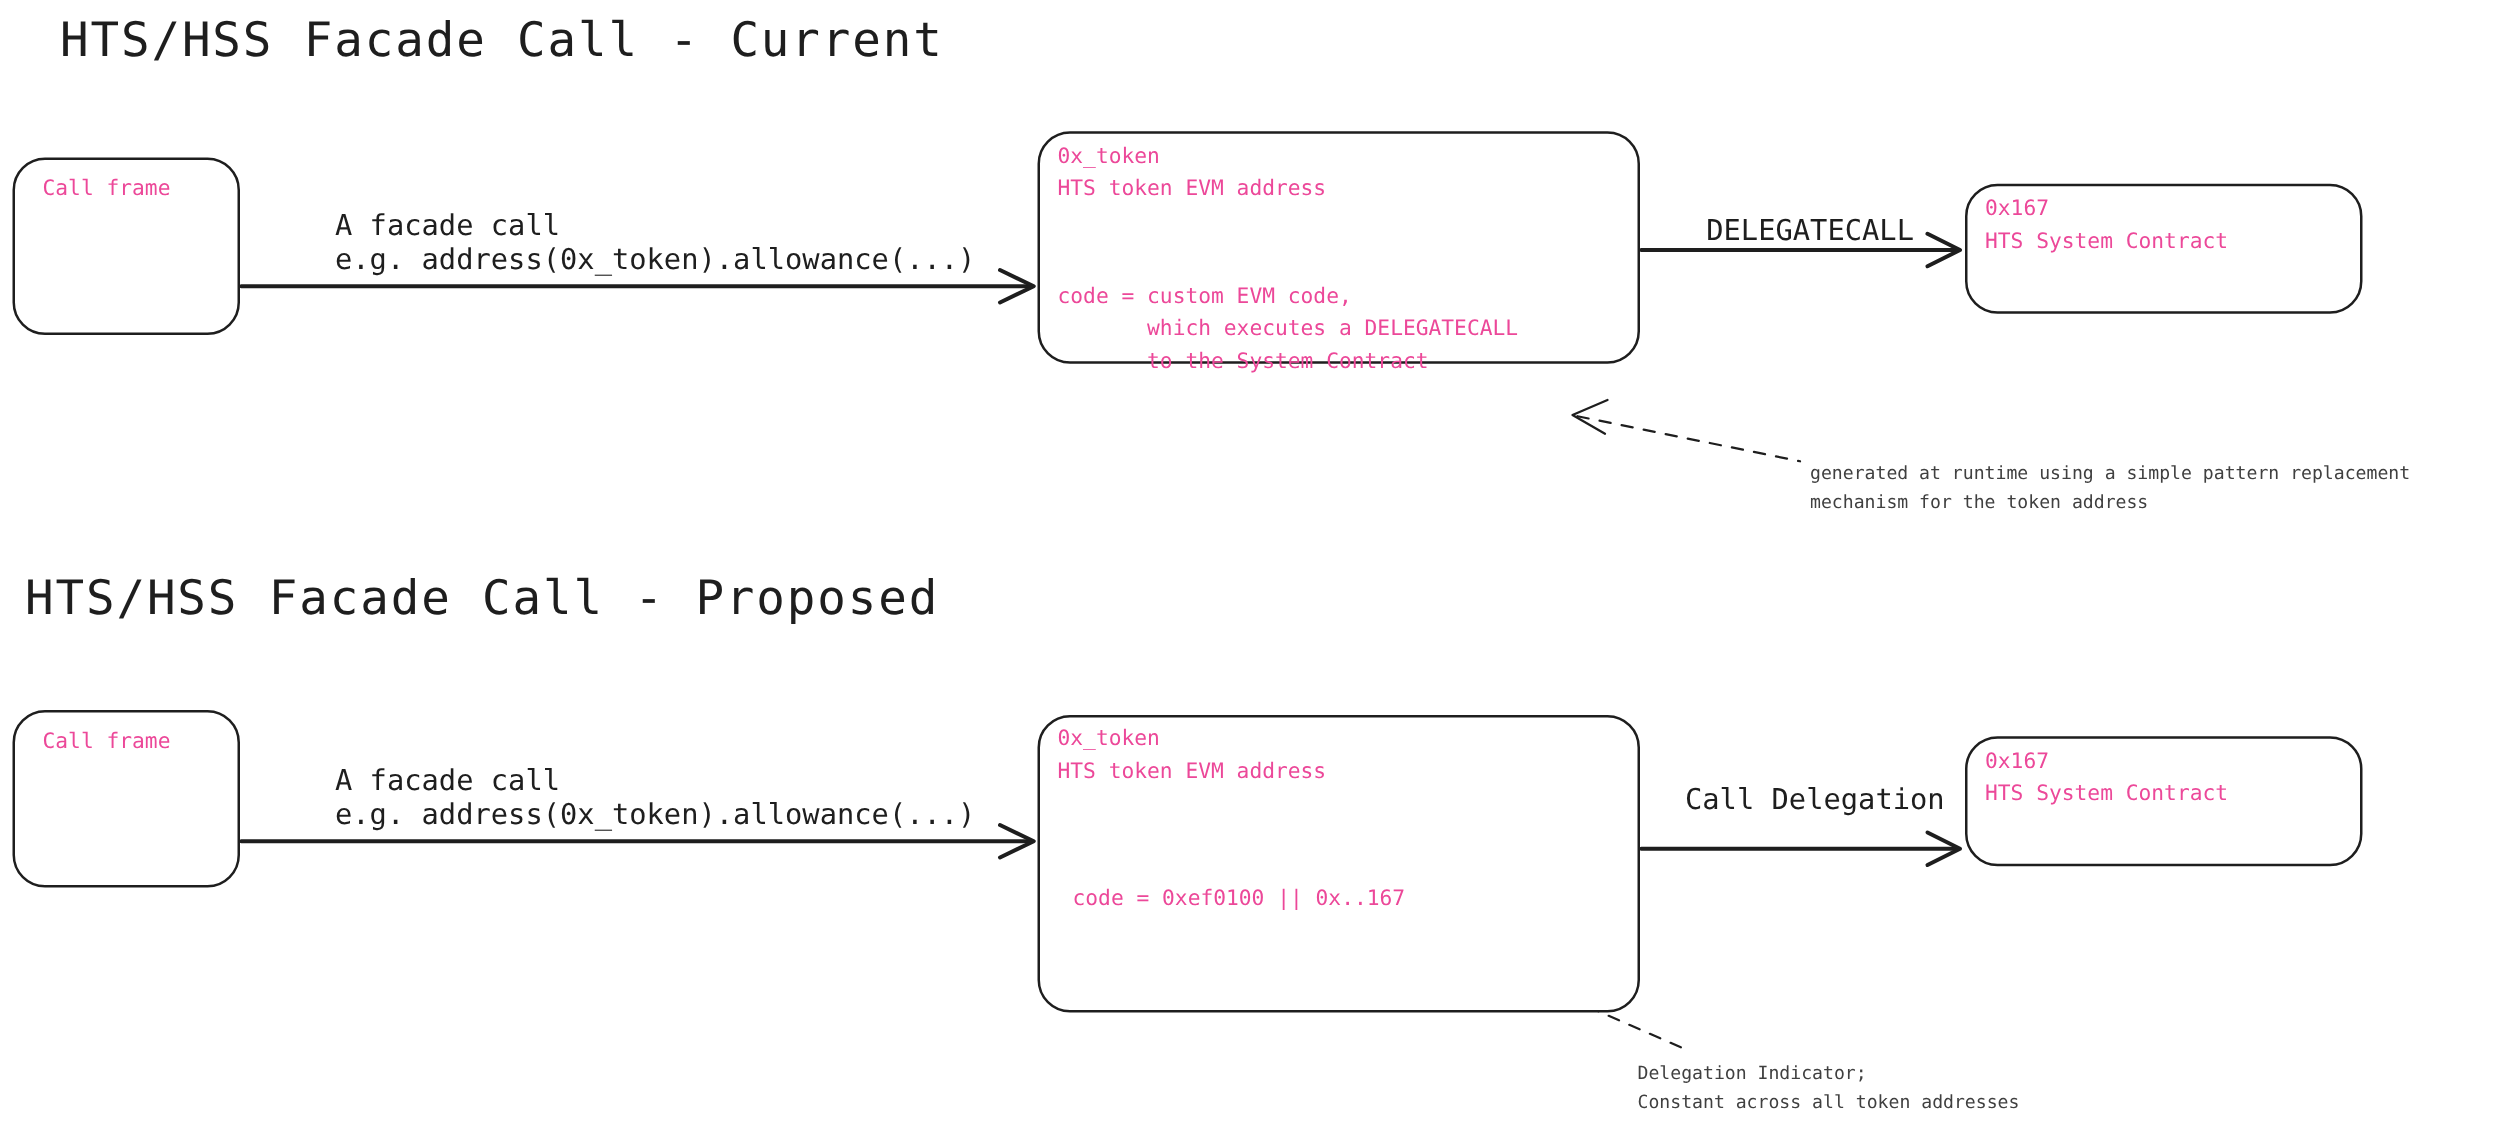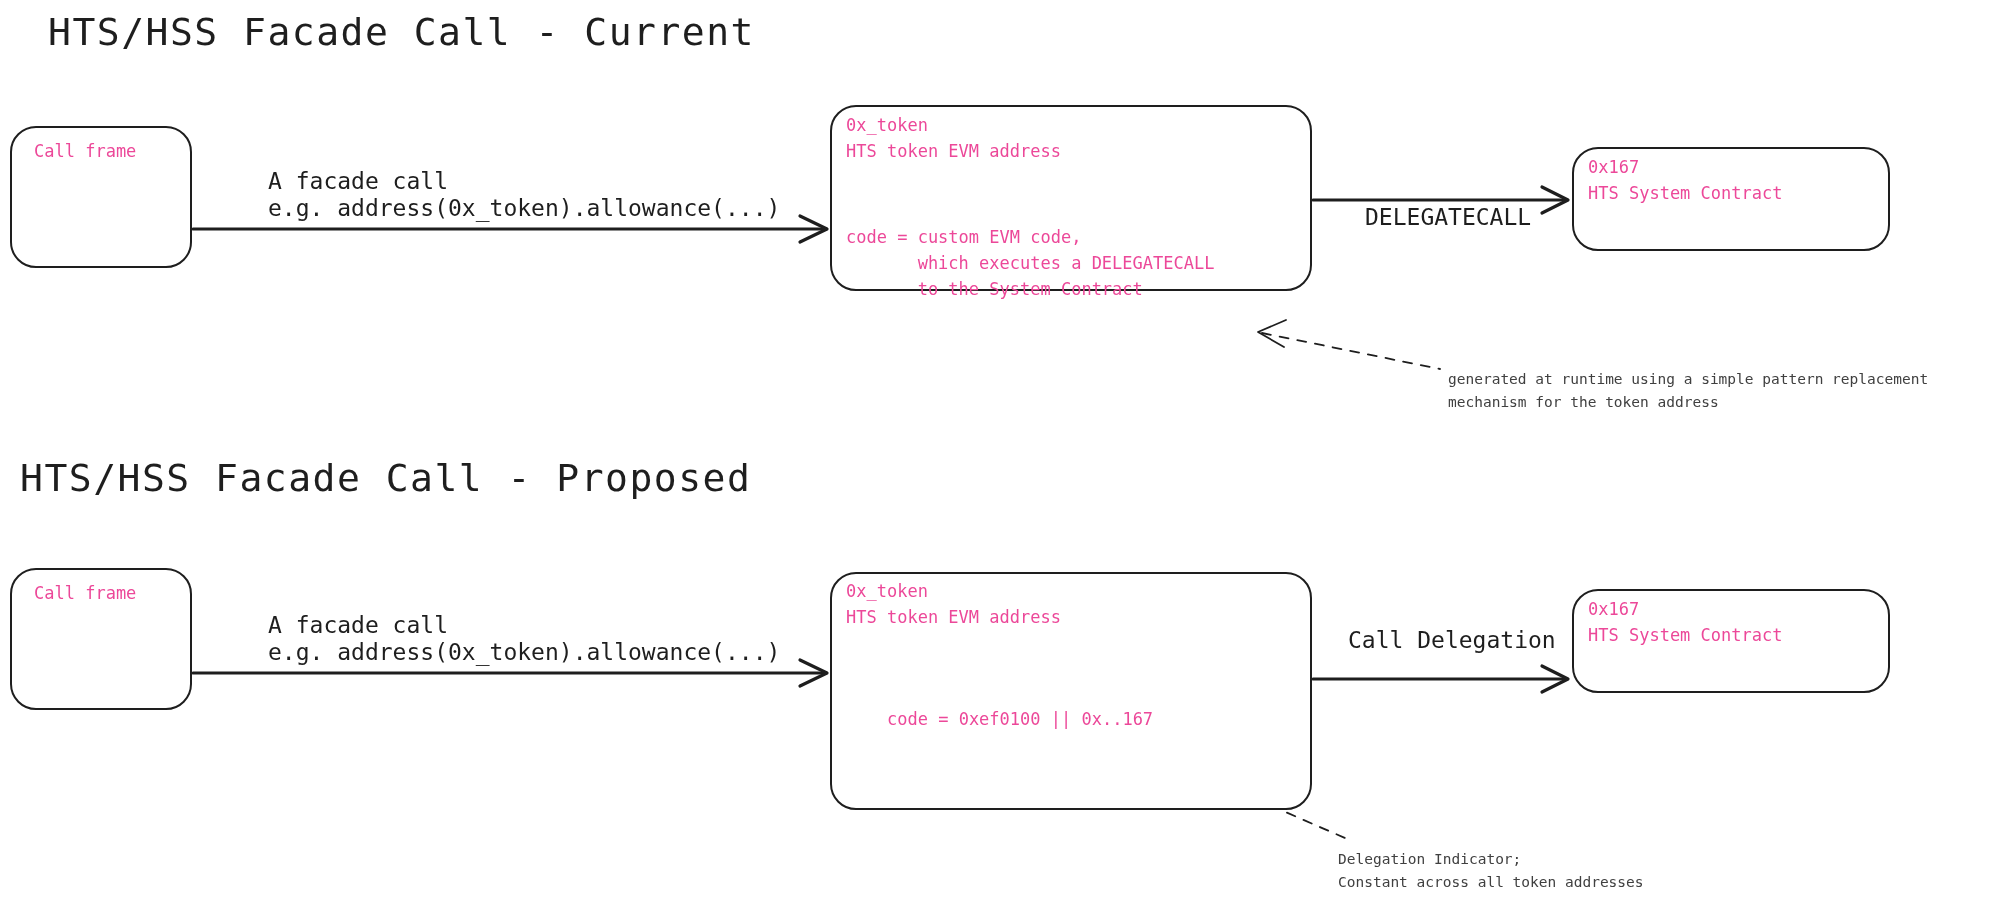--- a/index.html
+++ b/index.html
@@ -64,48 +64,48 @@
   #box-token-2     { left: 830px; top: 572px; width: 482px; height: 238px; }
   #box-system-2    { left: 1572px;top: 589px; width: 318px; height: 104px; }
 
   .lbl-callframe-1 { left: 34px;   top: 138px; }
   .lbl-token-1     { left: 846px;  top: 112px; }
   .lbl-code-1      { left: 846px;  top: 224px; }
   .lbl-system-1    { left: 1588px; top: 154px; }
 
   .lbl-callframe-2 { left: 34px;   top: 580px; }
   .lbl-token-2     { left: 846px;  top: 578px; }
-  .lbl-code-2      { left: 887px;  top: 706px; }
+  .lbl-code-2      { left: 858px;  top: 706px; }
   .lbl-system-2    { left: 1588px; top: 596px; }
 
   
   .edge-label {
     position: absolute;
     white-space: pre;
     font-size: 23px;
     line-height: 27px;
     color: #1e1e1e;
     font-family: "DejaVu Sans Mono", "Liberation Mono", monospace;
   }
   #edge-facade-1    { left: 268px;  top: 168px; }
-  #edge-delegate-1  { left: 1365px; top: 204px; }
+  #edge-delegate-1  { left: 1365px; top: 172px; }
   #edge-facade-2    { left: 268px;  top: 612px; }
   #edge-delegate-2  { left: 1348px; top: 627px; }
 
   
   .annotation {
     position: absolute;
     white-space: pre;
     font-size: 14.5px;
     line-height: 23px;
     color: #404040;
     font-family: "DejaVu Sans Mono", "Liberation Mono", monospace;
   }
   #anno-runtime    { left: 1448px; top: 368px; }
-  #anno-indicator  { left: 1310px; top: 848px; margin-left: 28px; }
+  #anno-indicator  { left: 1310px; top: 848px; }
 
   svg { display: block; }
   .stroke { stroke: #1e1e1e; fill: none; }
 </style>
 </head>
 <body>
 
 <svg id="canvas" width="1999" height="910" viewBox="0 0 1999 910" xmlns="http://www.w3.org/2000/svg">
 
   <g>

